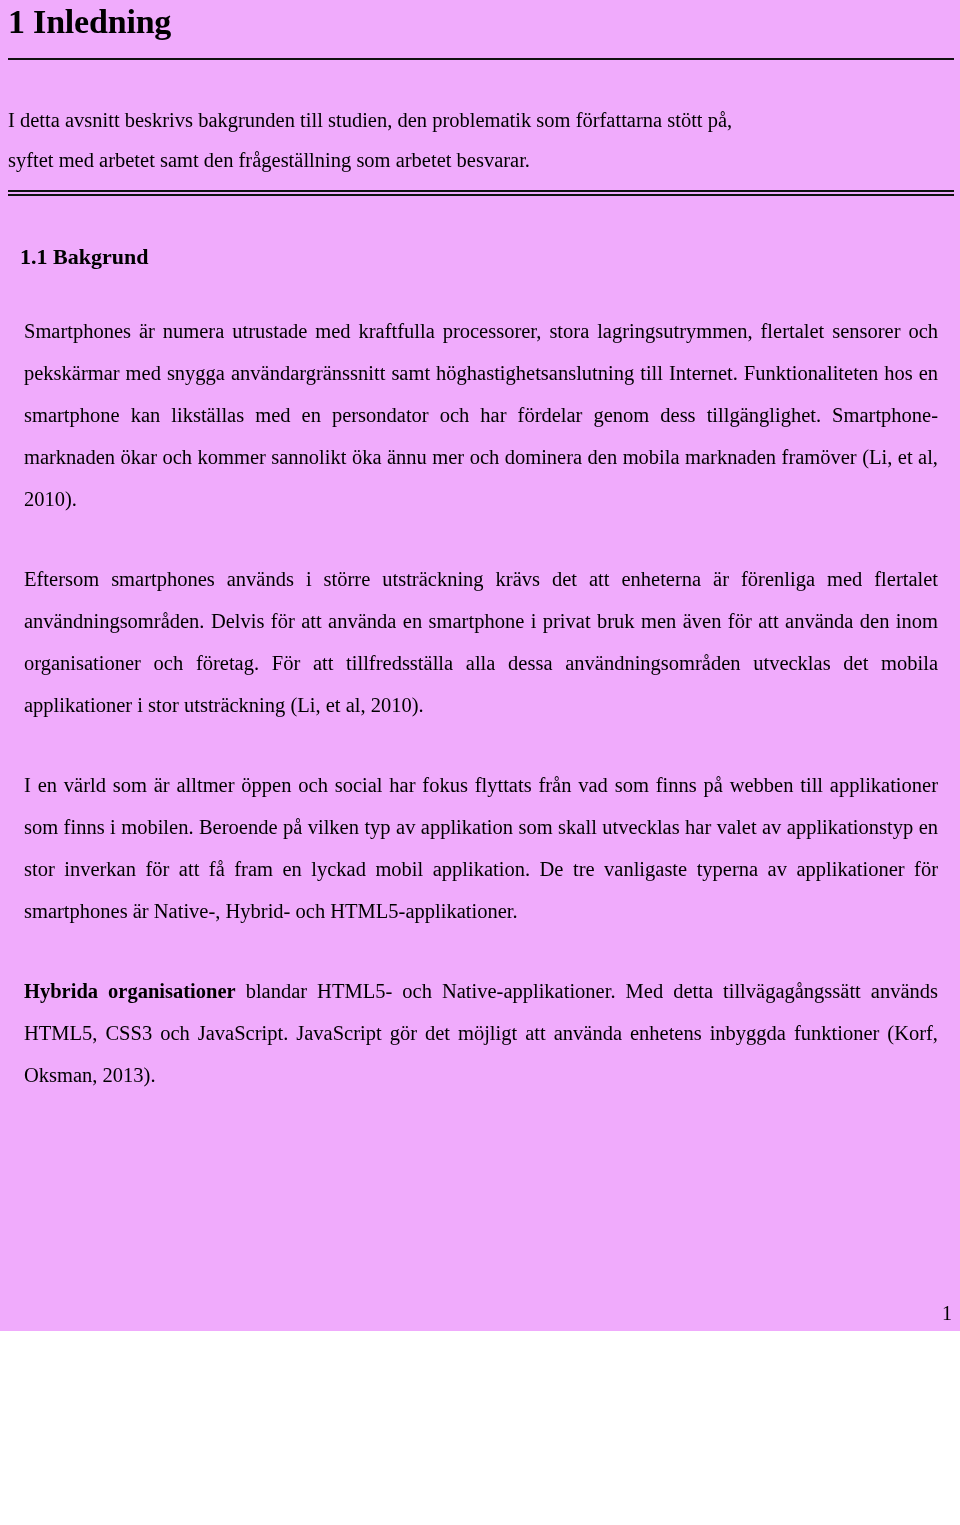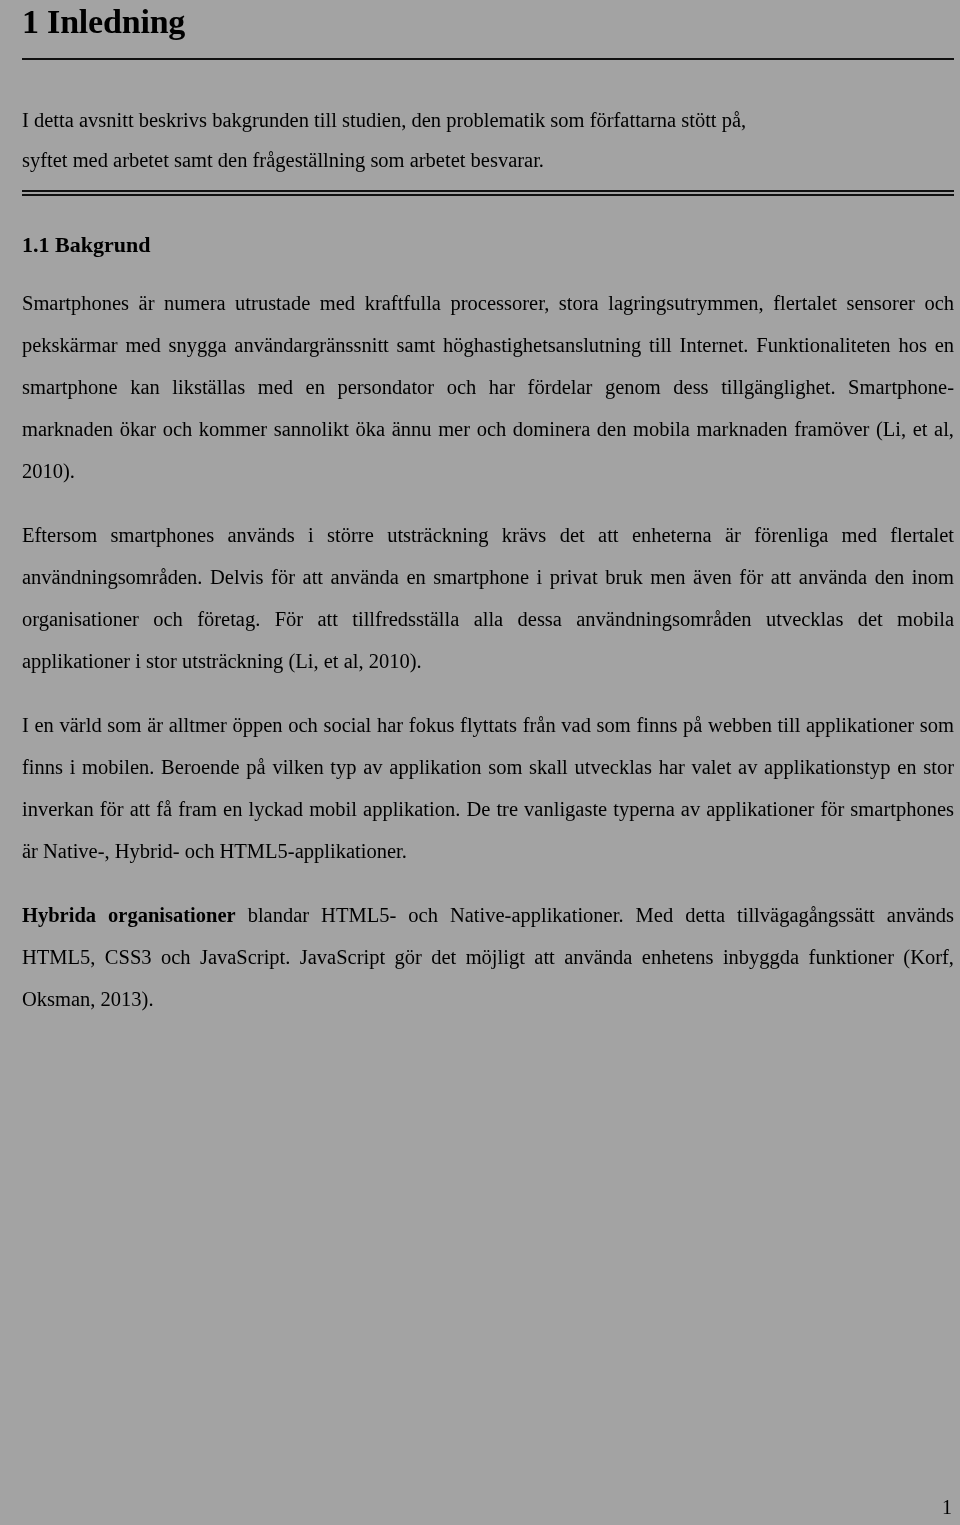--- a/index.html
+++ b/index.html
@@ -8,24 +8,24 @@
     padding: 0;
     background: #ffffff;
   }
   body {
     font-family: "Liberation Serif", "DejaVu Serif", serif;
     color: #000000;
   }
   .page {
     position: relative;
     width: 960px;
-    height: 1525px;
-    background: #a3a3a3;
+    height: 1331px;
+    background: #f0abfc;
     box-sizing: border-box;
-    padding: 0 6px 0 22px;
+    padding: 0 6px 0 8px;
     overflow: hidden;
   }
   .doc-title {
     font-size: 34px;
     font-weight: bold;
     line-height: 1.05;
     letter-spacing: -0.2px;
     margin: 0;
     padding: 4px 0 0 0;
     font-family: "Liberation Serif", "DejaVu Serif", serif;
@@ -53,30 +53,30 @@
   }
   .abstract-line {
     font-size: 20.5px;
     line-height: 40px;
     text-align: left;
     white-space: nowrap;
   }
   .section-heading {
     font-size: 22px;
     font-weight: bold;
-    margin: 0;
+    margin: 12px;
     padding: 36px 0 0 0;
     line-height: 1.2;
   }
   p.body-para {
     font-size: 20.5px;
     line-height: 42px;
     text-align: justify;
     text-justify: inter-word;
-    margin: 0;
+    margin: 16px;
     padding: 0;
     hyphens: none;
   }
   p.body-para.first-after-heading {
     padding-top: 24px;
   }
   p.body-para + p.body-para {
     padding-top: 22px;
   }
   .lead-term {

